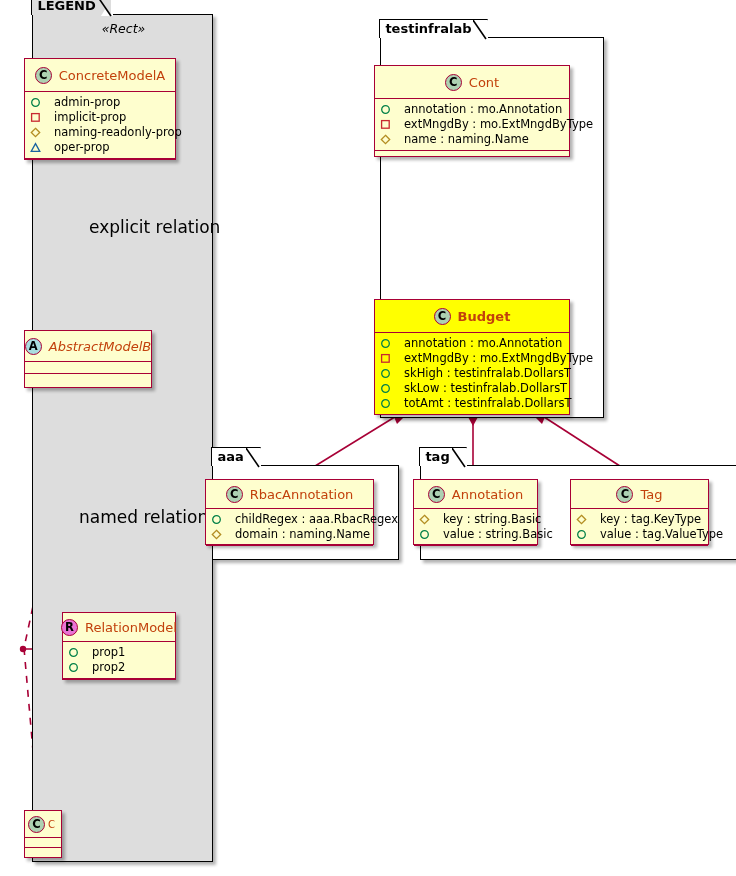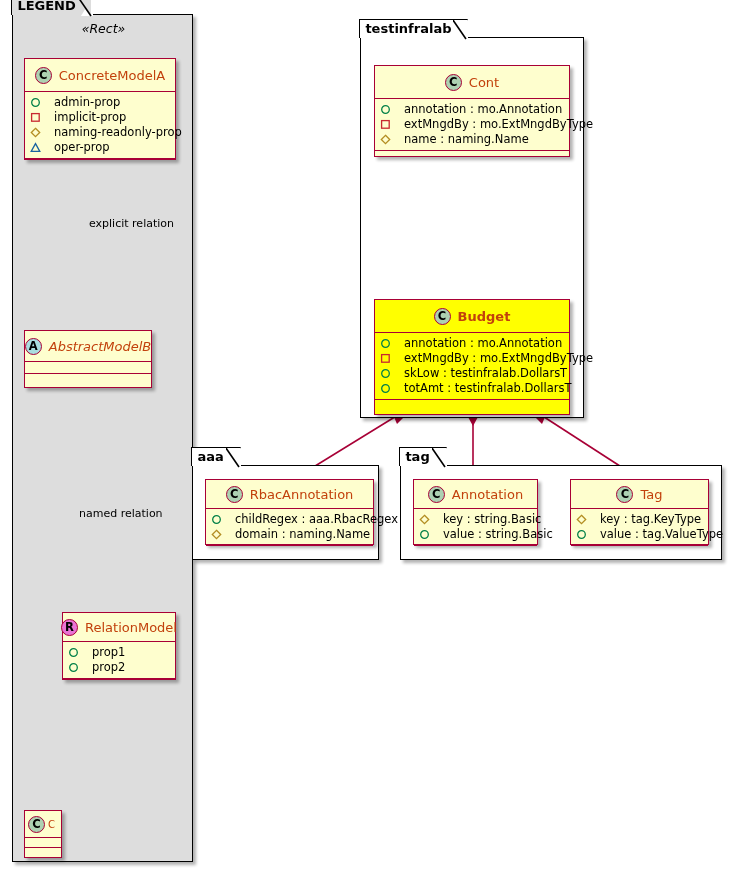--- a/index.html
+++ b/index.html
@@ -3,21 +3,21 @@
 <meta charset="utf-8">
 <style>
   html,body{margin:0;padding:0;background:#ffffff;}
   body{width:736px;height:876px;position:relative;overflow:hidden;
        font-family:"DejaVu Sans","Liberation Sans",sans-serif;
        -webkit-font-smoothing:antialiased;}
   #stage{position:absolute;left:0;top:0;width:736px;height:876px;}
 
   
   .pkg{position:absolute;box-sizing:border-box;border:1.6px solid #000000;background:#ffffff;}
-  .pkg.shadow{box-shadow:3px 3px 3px rgba(0,0,0,.30);}
+  .pkg.shadow{box-shadow:3px 3px 3px rgba(0,0,0,.30);margin-left:20px;}
   .pkg-tab{position:absolute;top:-19px;left:-1.6px;height:19px;box-sizing:border-box;
            border:1.6px solid #000000;border-bottom:none;background:#ffffff;
            padding:0 16px 0 5px;line-height:17px;font-size:13px;font-weight:bold;color:#000;
            white-space:nowrap;}
   .pkg-tab:after{content:"";position:absolute;right:-1px;top:-1px;width:0;height:0;
                  border-left:12px solid transparent;border-bottom:20px solid #ffffff;}
   .pkg-tab .tabtxt{position:relative;z-index:3;}
   .tab-diag{position:absolute;z-index:4;right:0px;top:0px;width:14px;height:20px;overflow:hidden;}
   .tab-diag svg{display:block;}
 
@@ -44,21 +44,21 @@
 
   
   .vis{width:11px;height:11px;flex:0 0 11px;position:relative;}
   .vis svg{display:block;position:absolute;left:0;top:0;}
 
   
   .stereo{position:absolute;font-size:12.5px;font-style:italic;color:#000;
           text-align:center;white-space:nowrap;}
 
   
-  .edge-label{position:absolute;font-size:11px;color:#000;white-space:nowrap;}
+  .edge-label{position:absolute;font-size:17px;color:#000;white-space:nowrap;}
 
   
   #links{position:absolute;left:0;top:0;width:736px;height:876px;pointer-events:none;}
 </style>
 </head>
 <body>
 
 <div id="stage">
 
   <svg id="links" viewBox="0 0 736 876" width="736" height="876">
@@ -279,20 +279,28 @@
             </svg>
           </span>
         <span>extMngdBy : mo.ExtMngdByType</span>
       </div>
       <div class="attr">
         <span class="vis">
           <svg width="11" height="11">
               <circle cx="5.5" cy="5.5" r="3.8" fill="none" stroke="#038048" stroke-width="1.3"></circle>
             </svg>
           </span>
+        <span>skHigh : testinfralab.DollarsT</span>
+      </div>
+      <div class="attr">
+        <span class="vis">
+          <svg width="11" height="11">
+              <circle cx="5.5" cy="5.5" r="3.8" fill="none" stroke="#038048" stroke-width="1.3"></circle>
+            </svg>
+          </span>
         <span>skLow : testinfralab.DollarsT</span>
       </div>
       <div class="attr">
         <span class="vis">
           <svg width="11" height="11">
               <circle cx="5.5" cy="5.5" r="3.8" fill="none" stroke="#038048" stroke-width="1.3"></circle>
             </svg>
           </span>
         <span>totAmt : testinfralab.DollarsT</span>
       </div>

